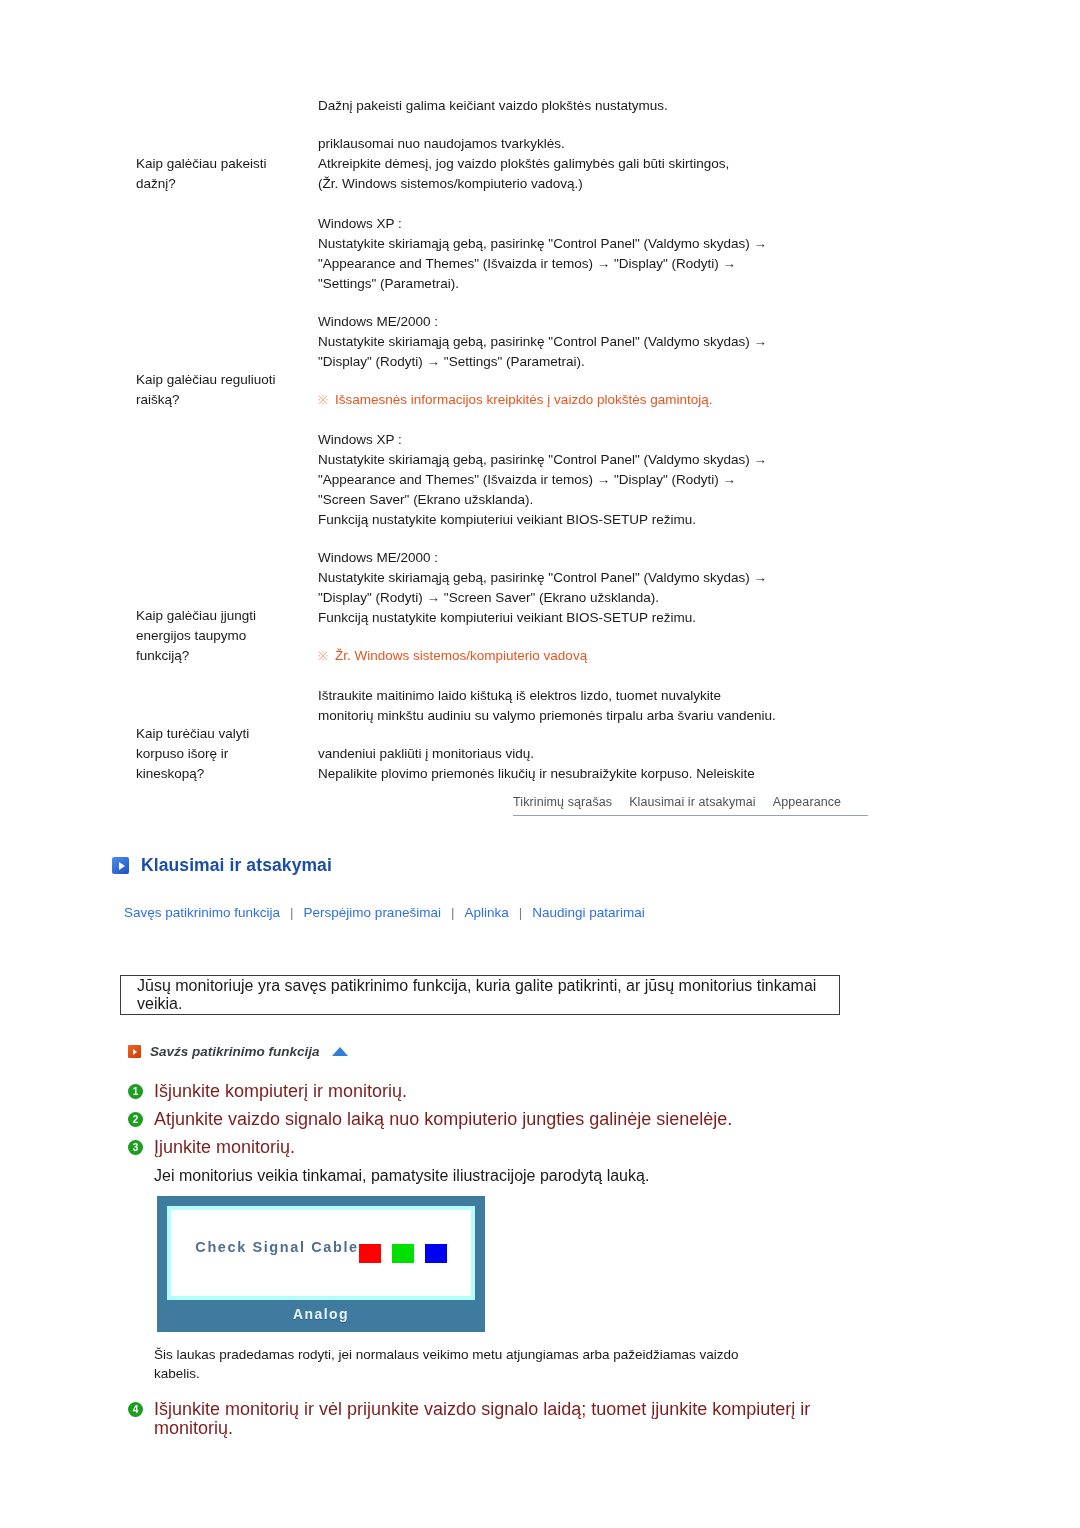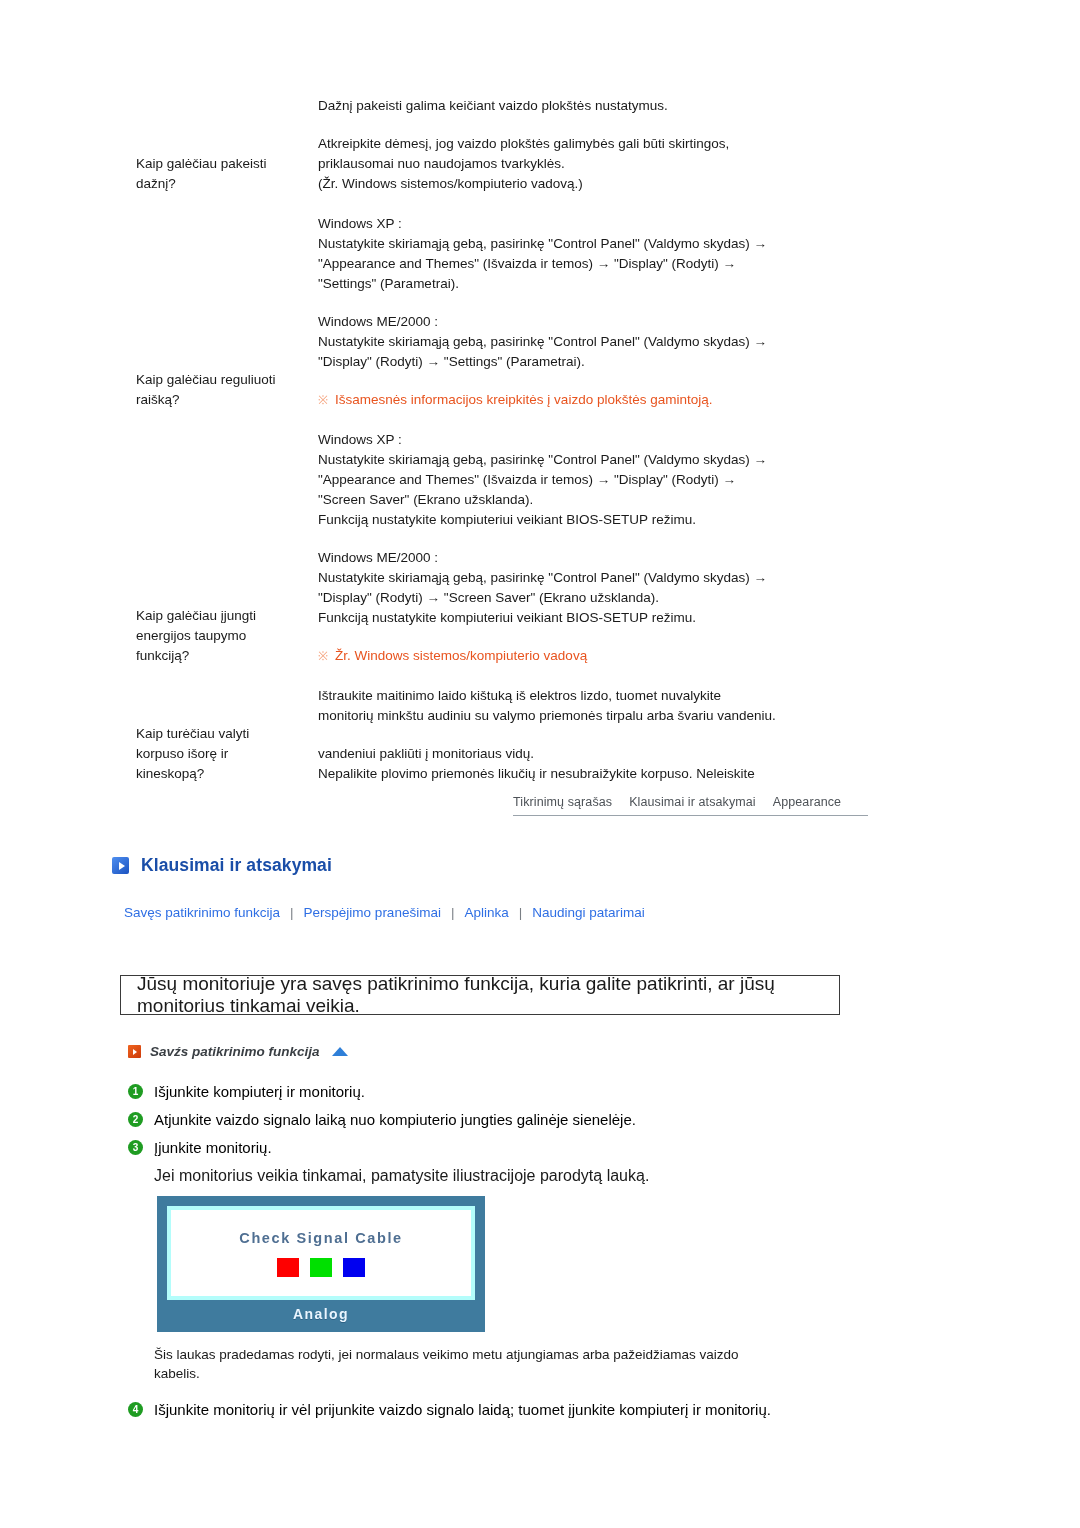--- a/index.html
+++ b/index.html
@@ -138,21 +138,21 @@
   .infobox {
     position: absolute;
     left: 120px;
     top: 975px;
     width: 720px;
     height: 40px;
     border: 1.5px solid #3a3a3a;
     display: flex;
     align-items: center;
     padding-left: 16px;
-    font-size: 19px;
+    font-size: 16px;
     color: #1a1a1a;
     background: #ffffff;
   }
 
   
   .subhead {
     position: absolute;
     left: 128px;
     top: 1044px;
     display: flex;
@@ -213,23 +213,23 @@
     color: #ffffff;
     font-size: 10px;
     font-weight: bold;
     display: flex;
     align-items: center;
     justify-content: center;
     margin-top: 2px;
     margin-right: 11px;
   }
   .step-text {
-    font-size: 15px;
+    font-size: 18px;
     line-height: 19px;
-    color: #000000;
+    color: #7f1d1d;
   }
   .step-note {
     font-size: 16px;
     line-height: 19px;
     color: #1a1a1a;
     margin-left: 26px;
     margin-top: 6px;
   }
 
   
@@ -246,21 +246,21 @@
     width: 100%;
     height: 94px;
     background: #b4fdfb;
     padding: 4px;
   }
   .monitor-screen {
     width: 100%;
     height: 100%;
     background: #ffffff;
     display: flex;
-    flex-direction: column;
+    flex-direction: row;
     align-items: center;
     justify-content: center;
   }
   .screen-title {
     font-size: 14.5px;
     font-weight: bold;
     color: #4f6f92;
     letter-spacing: 1.6px;
     margin-bottom: 12px;
   }
@@ -306,22 +306,22 @@
   <div class="faq-row">
     <div class="faq-q">
       <span class="line">Kaip galėčiau pakeisti</span>
       <span class="line">dažnį?</span>
     </div>
     <div class="faq-a">
       <div class="para">
         <span class="line">Dažnį pakeisti galima keičiant vaizdo plokštės nustatymus.</span>
       </div>
       <div class="para">
+        <span class="line">priklausomai nuo naudojamos tvarkyklės.</span>
         <span class="line">Atkreipkite dėmesį, jog vaizdo plokštės galimybės gali būti skirtingos,</span>
-        <span class="line">priklausomai nuo naudojamos tvarkyklės.</span>
         <span class="line">(Žr. Windows sistemos/kompiuterio vadovą.)</span>
       </div>
     </div>
   </div>
 
   <div class="faq-row">
     <div class="faq-q">
       <span class="line">Kaip galėčiau reguliuoti</span>
       <span class="line">raišką?</span>
     </div>

